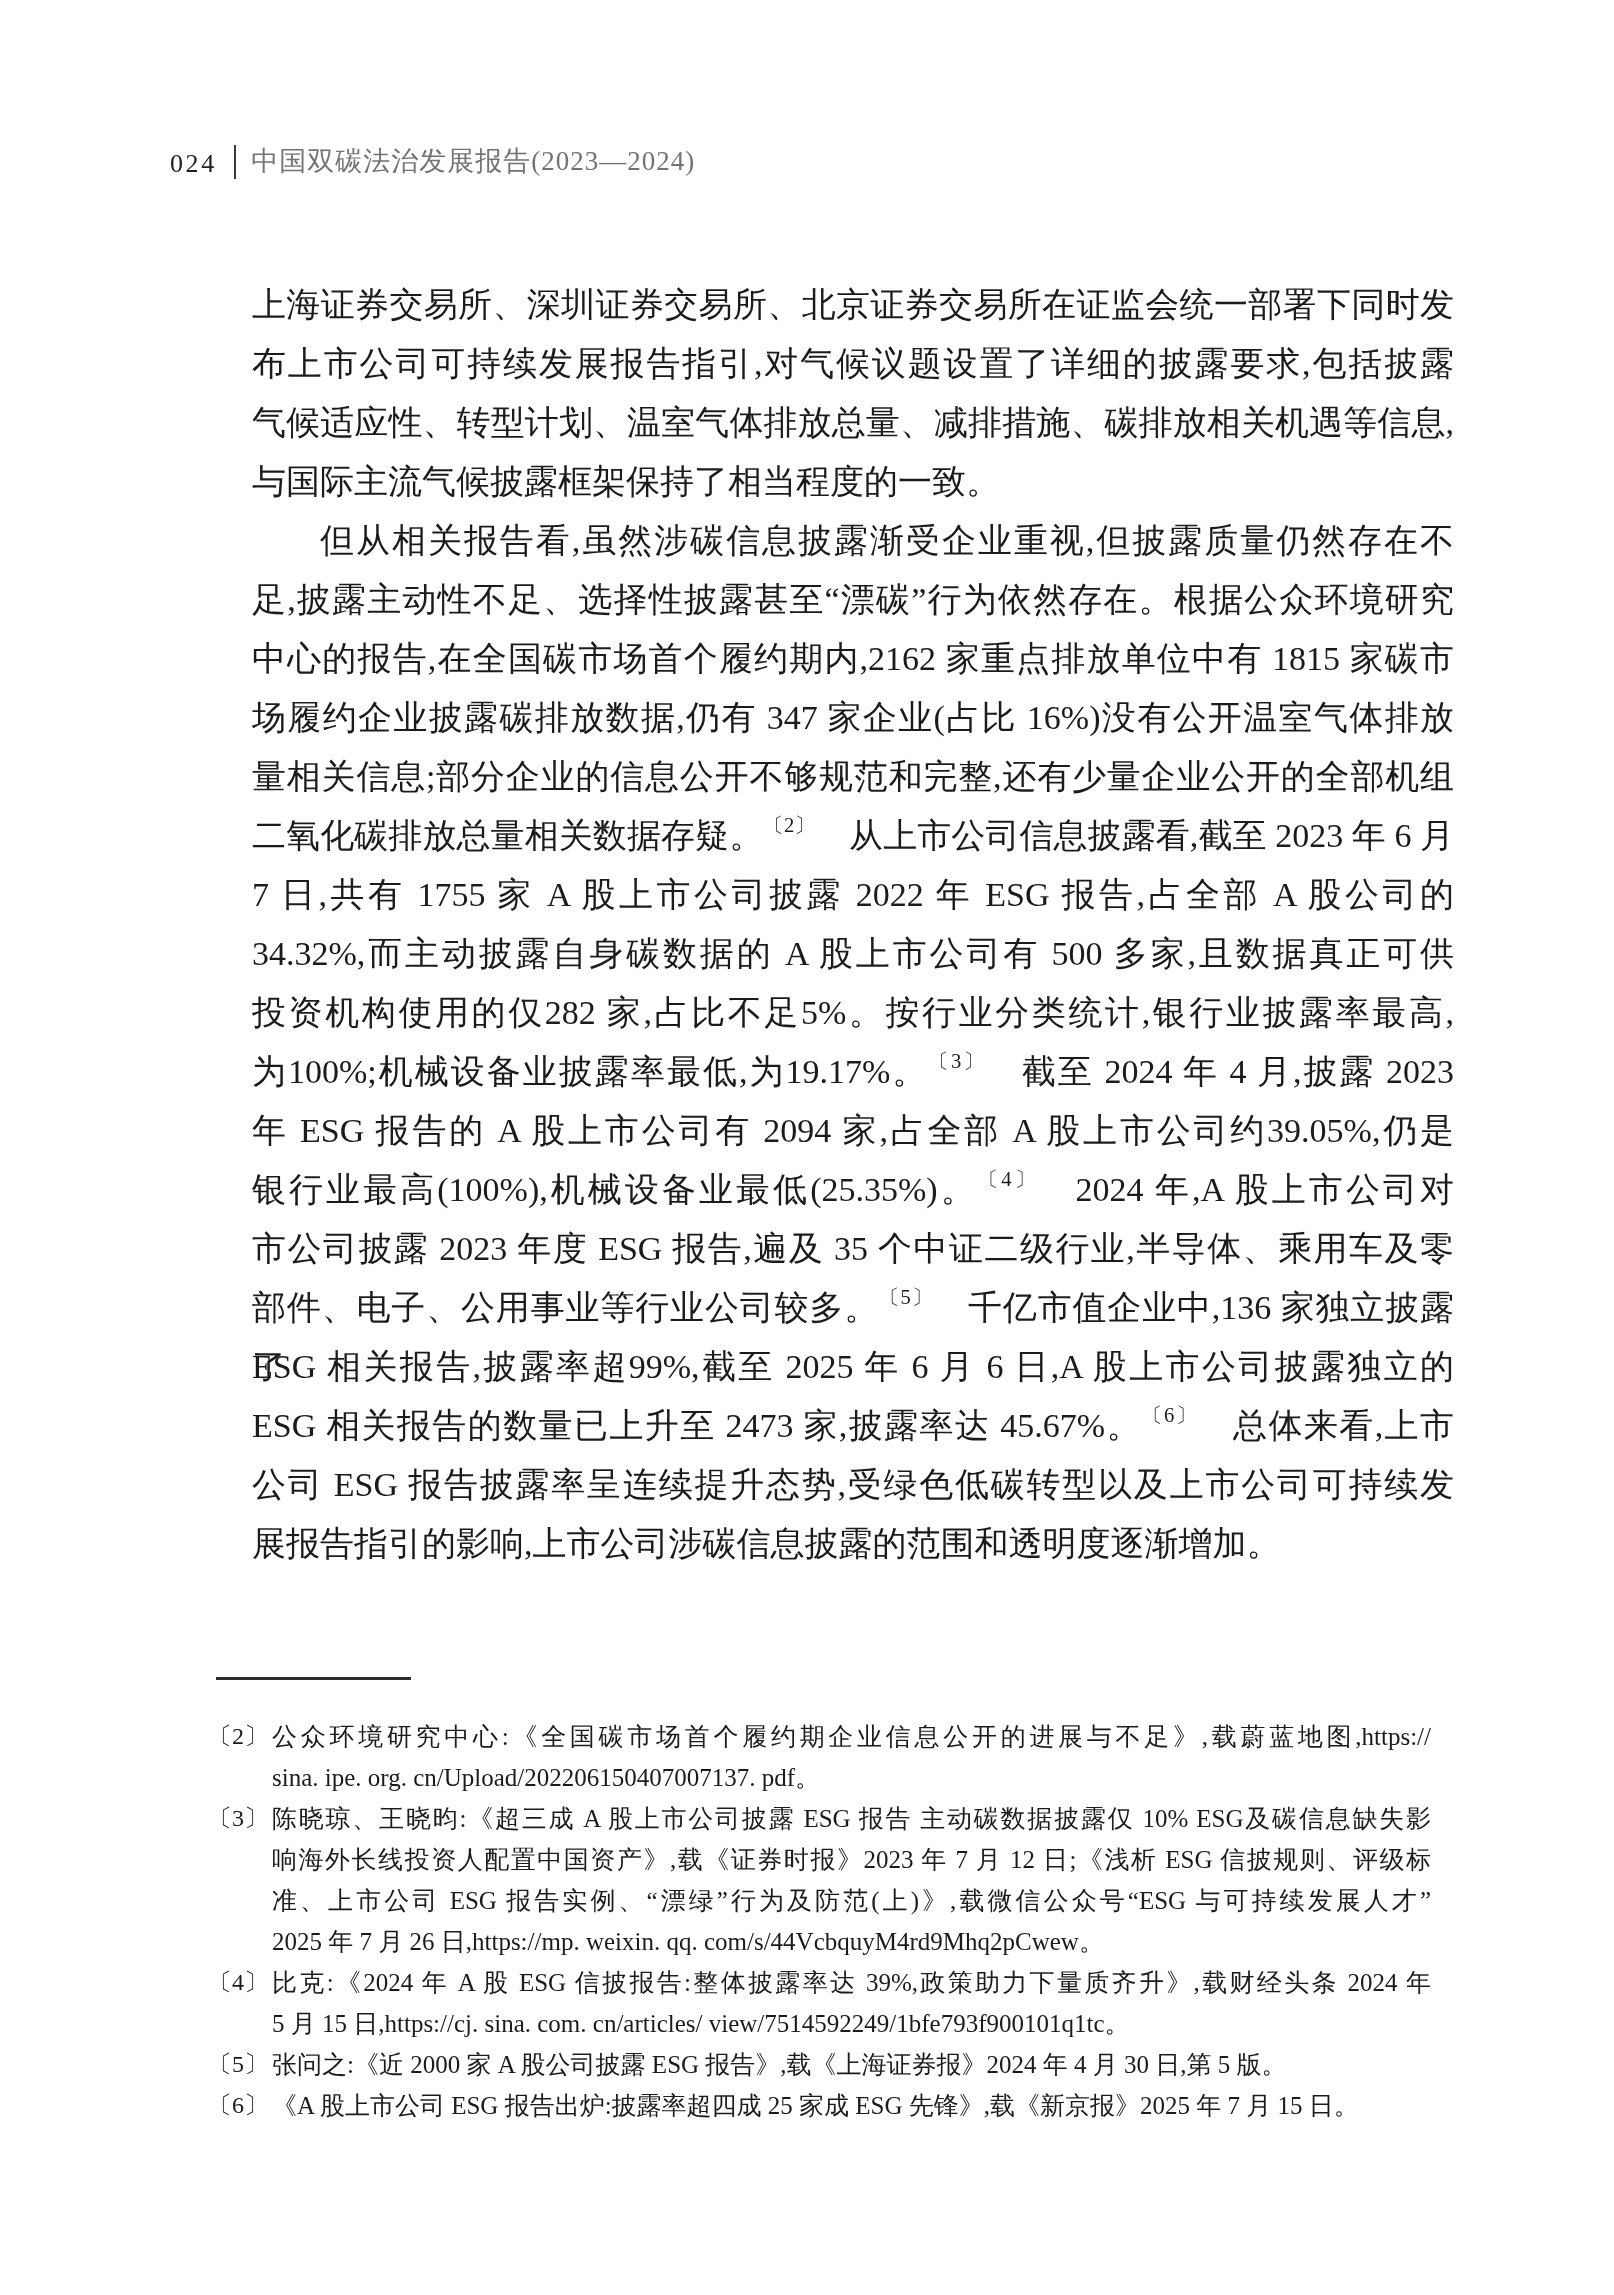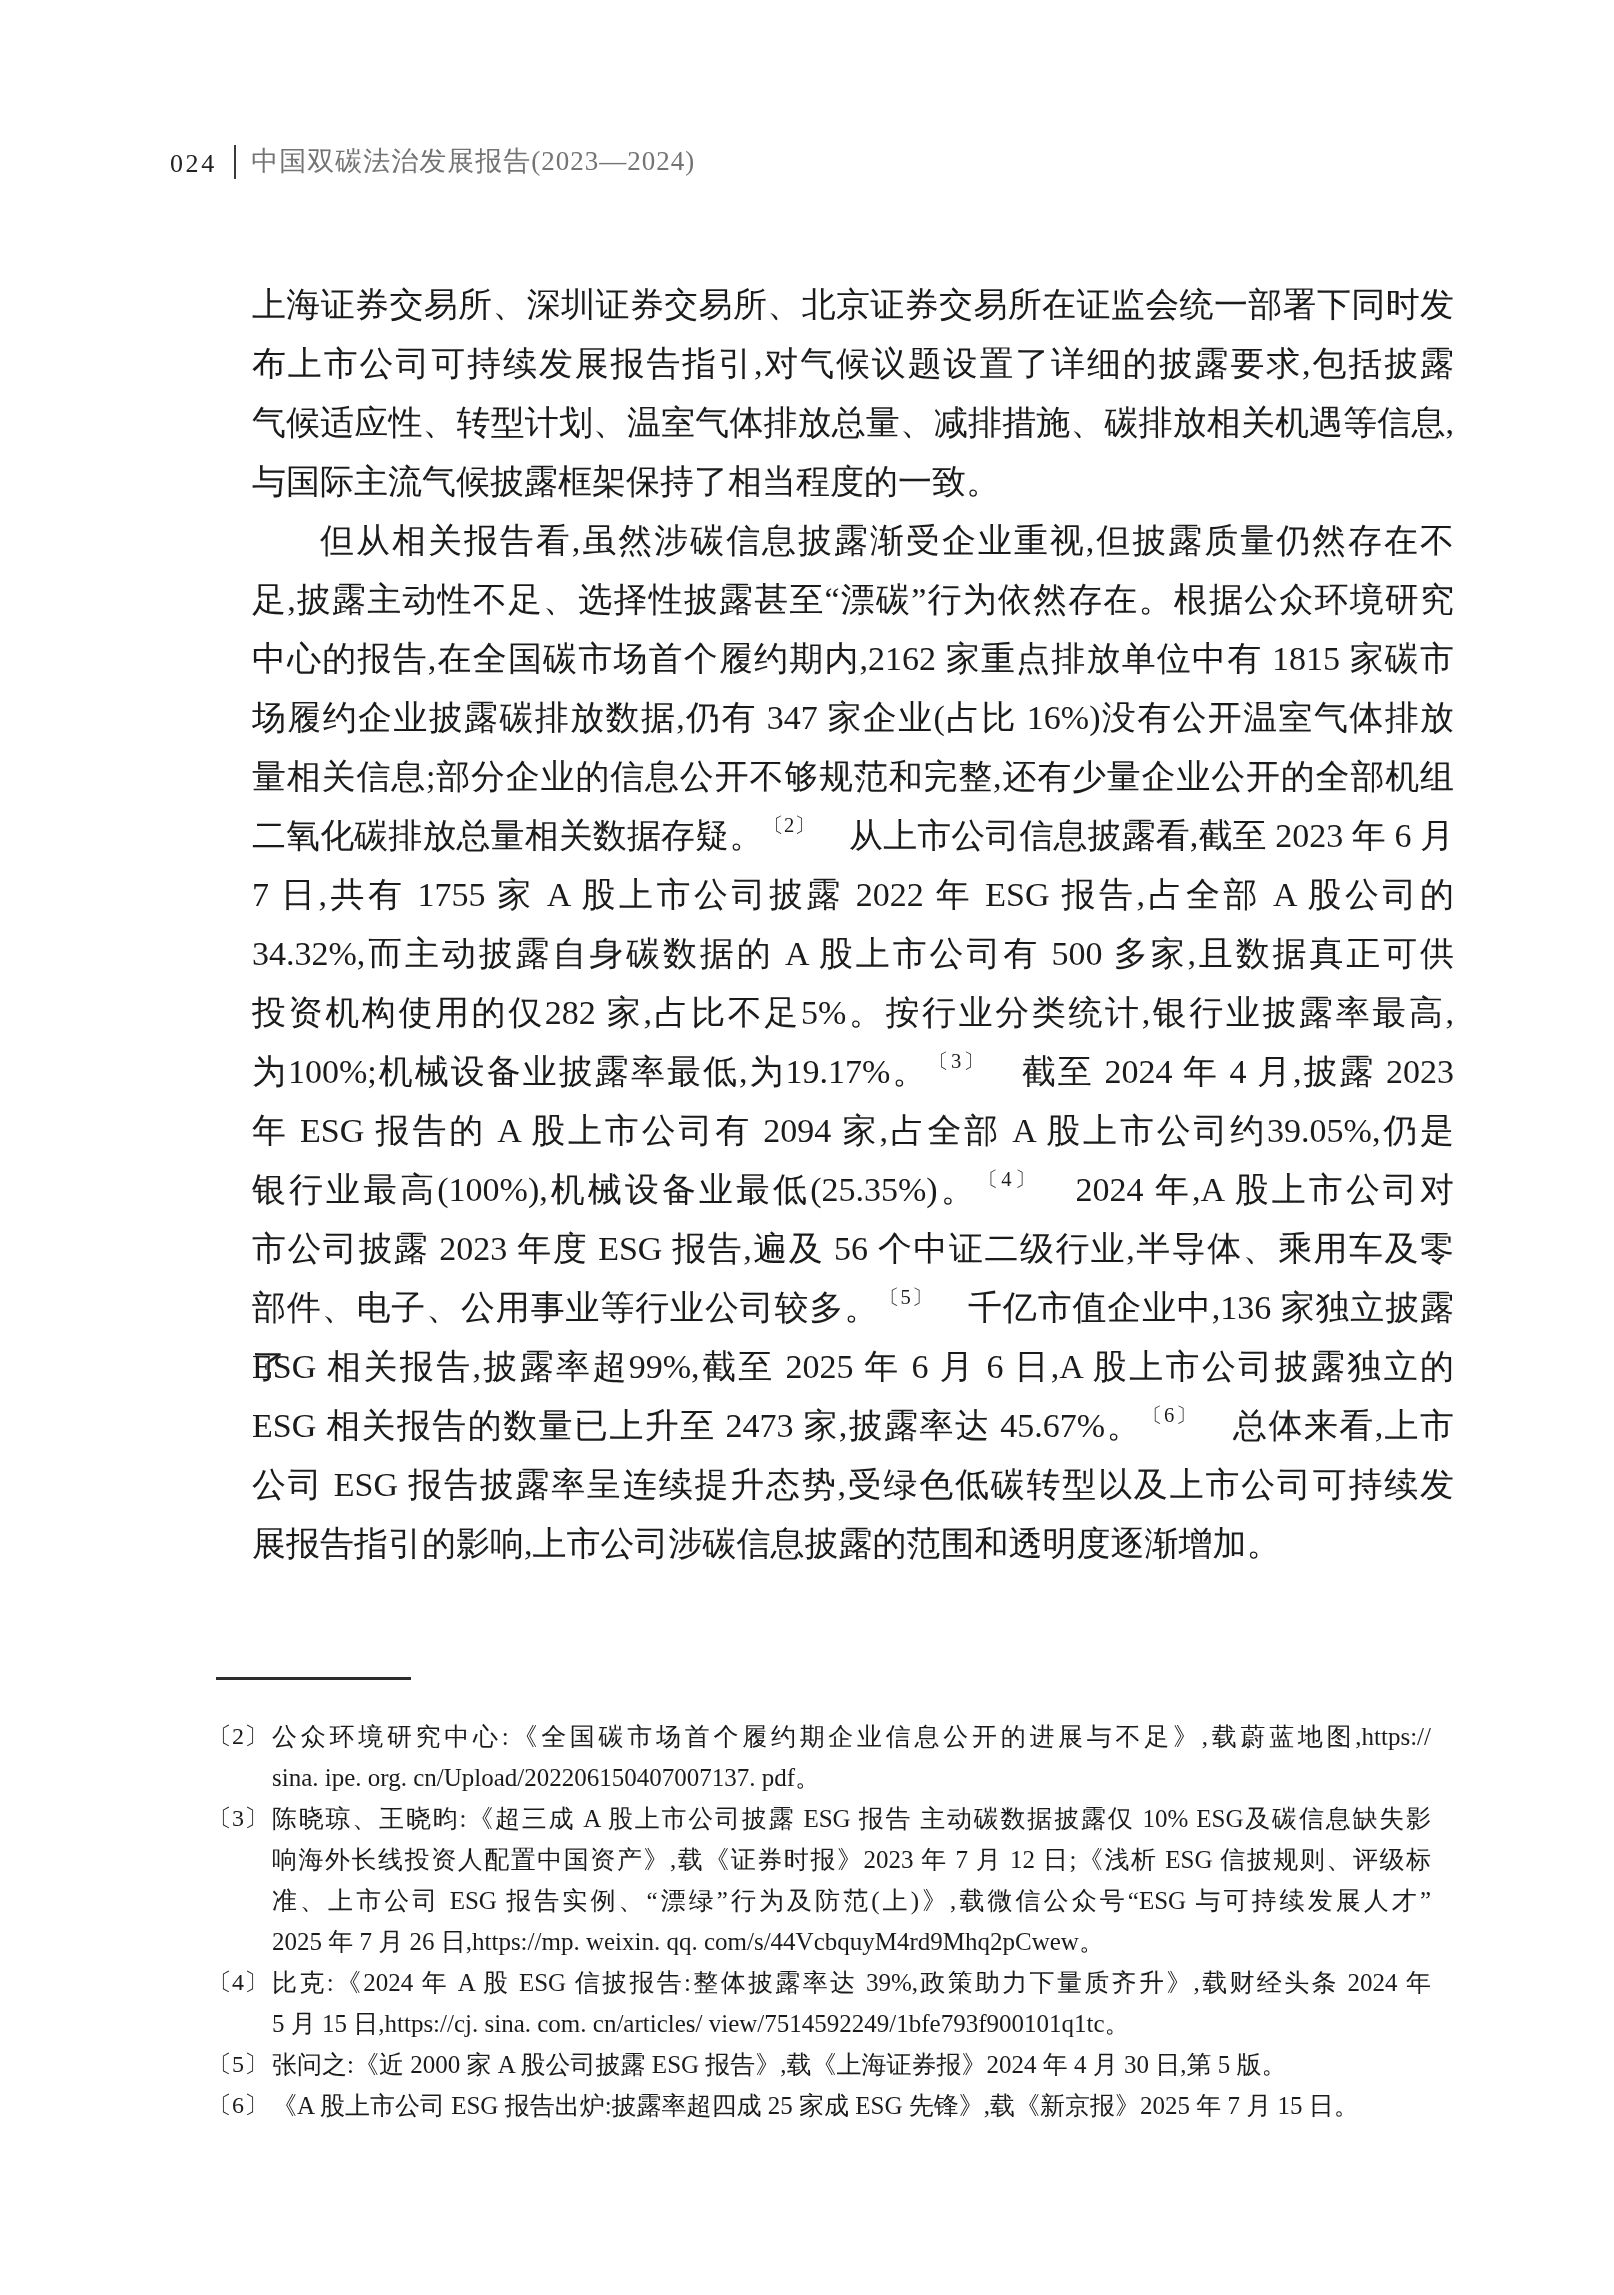--- a/index.html
+++ b/index.html
@@ -71,21 +71,21 @@
     <div class="bline">中心的报告,在全国碳市场首个履约期内,2162 家重点排放单位中有 1815 家碳市</div>
     <div class="bline">场履约企业披露碳排放数据,仍有 347 家企业(占比 16%)没有公开温室气体排放</div>
     <div class="bline">量相关信息;部分企业的信息公开不够规范和完整,还有少量企业公开的全部机组</div>
     <div class="bline"><span>二氧化碳排放总量相关数据存疑。</span><span class="sup">〔2〕</span><span>　从上市公司信息披露看,截至 2023 年 6 月</span></div>
     <div class="bline">7 日,共有 1755 家 A 股上市公司披露 2022 年 ESG 报告,占全部 A 股公司的</div>
     <div class="bline">34.32%,而主动披露自身碳数据的 A 股上市公司有 500 多家,且数据真正可供</div>
     <div class="bline">投资机构使用的仅282 家,占比不足5%。按行业分类统计,银行业披露率最高,</div>
     <div class="bline"><span>为100%;机械设备业披露率最低,为19.17%。</span><span class="sup">〔3〕</span><span>　截至 2024 年 4 月,披露 2023</span></div>
     <div class="bline">年 ESG 报告的 A 股上市公司有 2094 家,占全部 A 股上市公司约39.05%,仍是</div>
     <div class="bline"><span>银行业最高(100%),机械设备业最低(25.35%)。</span><span class="sup">〔4〕</span><span>　2024 年,A 股上市公司对</span></div>
-    <div class="bline">市公司披露 2023 年度 ESG 报告,遍及 56 个中证二级行业,半导体、乘用车及零</div>
+    <div class="bline">市公司披露 2023 年度 ESG 报告,遍及 35 个中证二级行业,半导体、乘用车及零</div>
     <div class="bline"><span>部件、电子、公用事业等行业公司较多。</span><span class="sup">〔5〕</span><span>　千亿市值企业中,136 家独立披露了</span></div>
     <div class="bline">ESG 相关报告,披露率超99%,截至 2025 年 6 月 6 日,A 股上市公司披露独立的</div>
     <div class="bline"><span>ESG 相关报告的数量已上升至 2473 家,披露率达 45.67%。</span><span class="sup">〔6〕</span><span>　总体来看,上市</span></div>
     <div class="bline">公司 ESG 报告披露率呈连续提升态势,受绿色低碳转型以及上市公司可持续发</div>
     <div class="bline last">展报告指引的影响,上市公司涉碳信息披露的范围和透明度逐渐增加。</div>
   </div>
 
 <div class="fn-sep"></div>
 
 <div class="footnotes">

